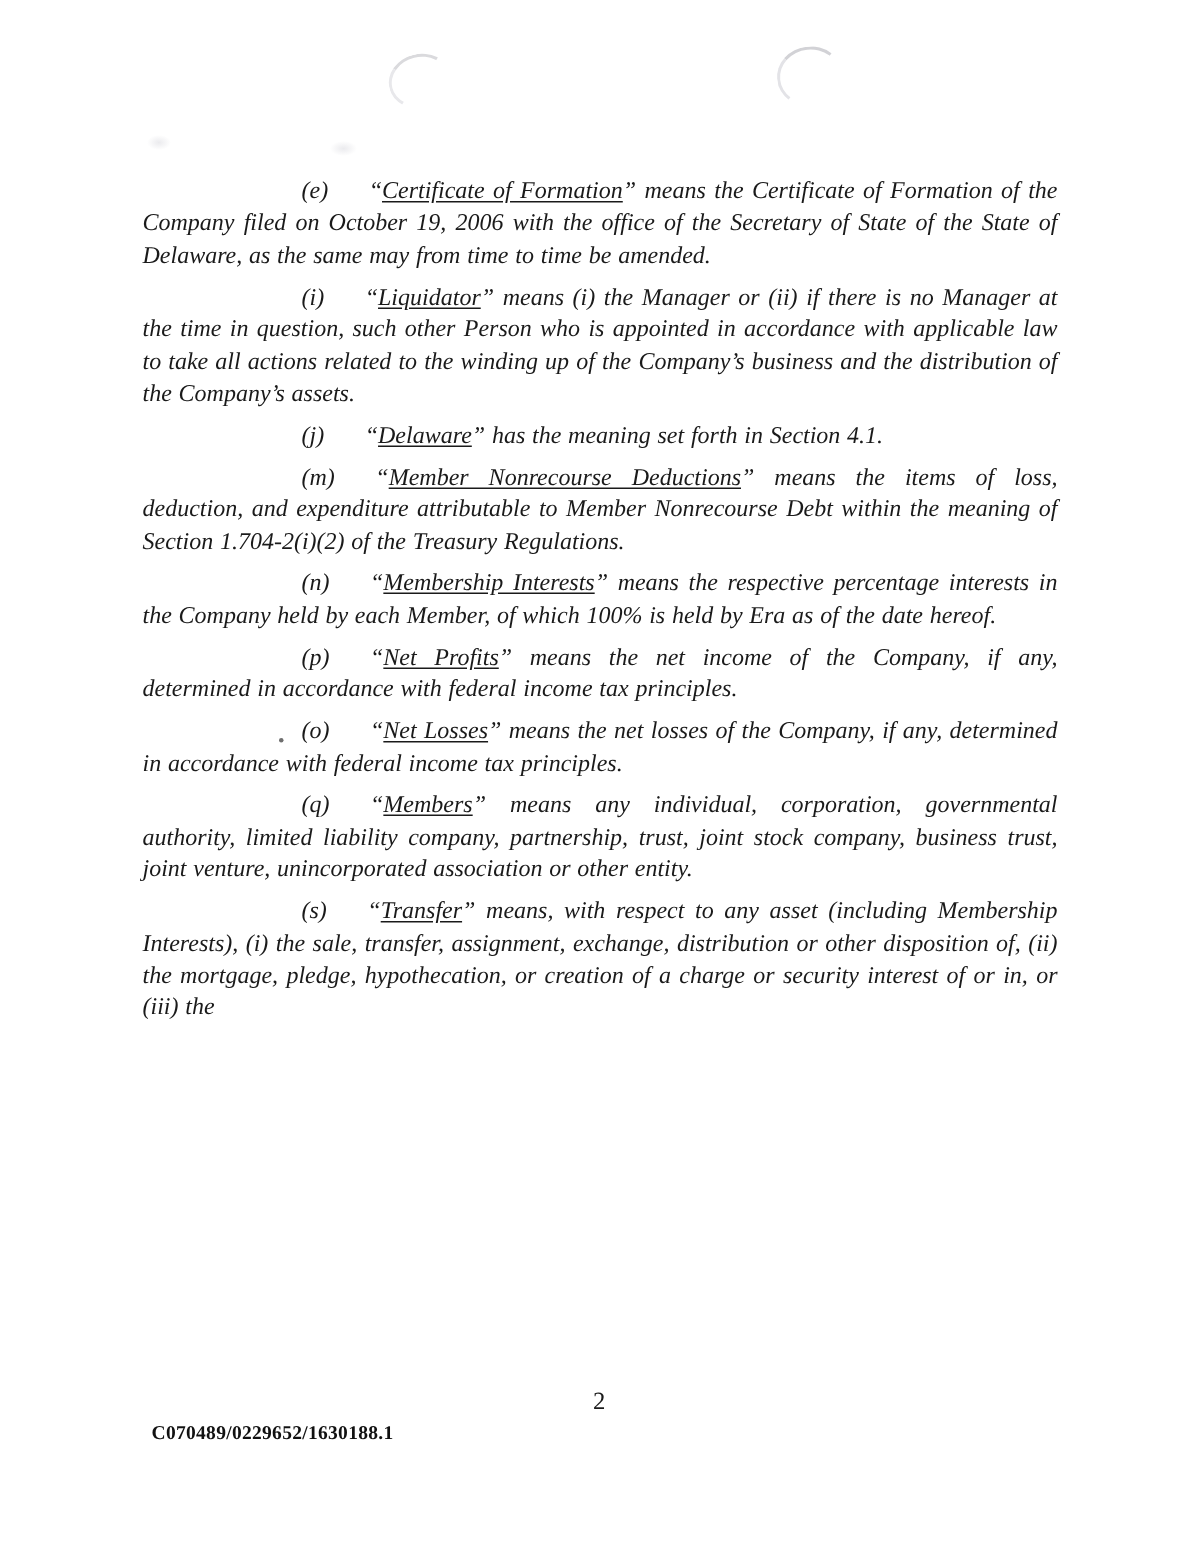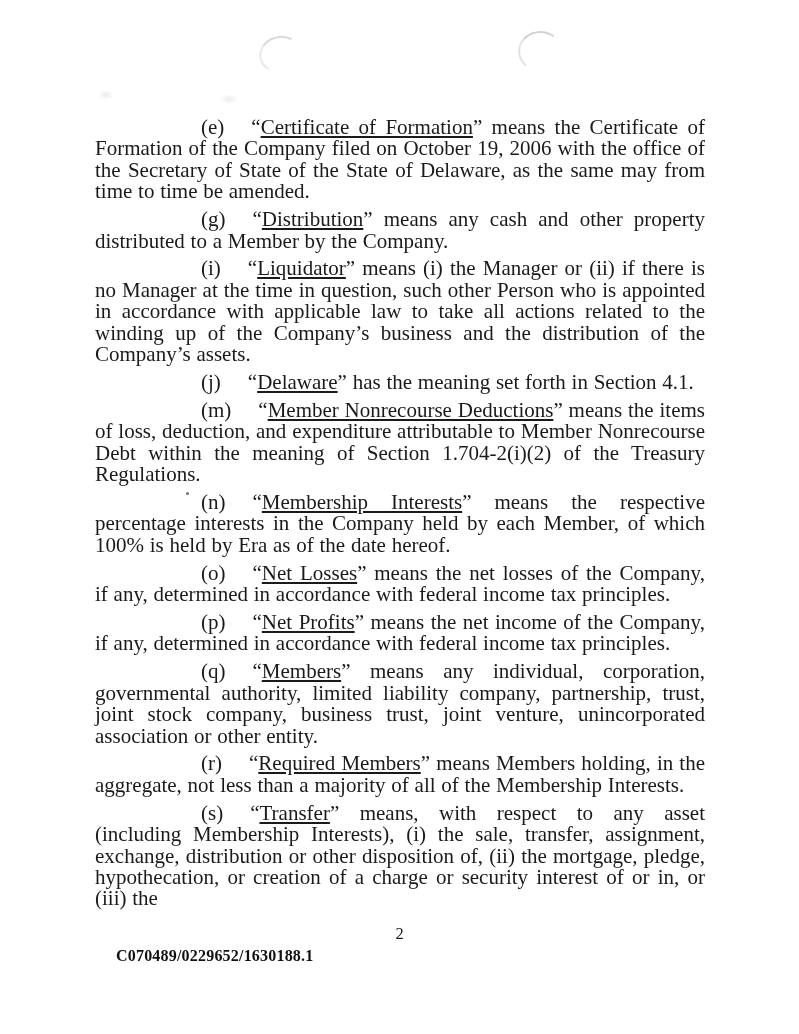--- a/index.html
+++ b/index.html
@@ -13,41 +13,42 @@
     overflow: hidden;
   }
   .content {
     position: absolute;
     left: 95px;
     top: 117px;
     width: 610px;
   }
   p.def {
     margin: 0 0 6.5px 0;
-    font-size: 21px;
+    font-size: 16px;
     line-height: 21.4px;
     text-align: justify;
     text-indent: 106px;
     word-spacing: 0.5px;
+    font-style: italic;
   }
   .plabel { }
   .tabgap { display: inline-block; width: 27px; }
   .term { text-decoration: underline; text-underline-offset: 2px; }
   .pageno {
     position: absolute;
     left: 0; right: 0;
     top: 924px;
     text-align: center;
     font-size: 16.5px;
   }
   .docref {
     position: absolute;
-    left: 116px;
+    left: 101px;
     top: 947px;
-    font-size: 16px;
+    font-size: 13px;
     font-weight: bold;
     letter-spacing: 0.2px;
     color: #111;
   }
   
   .arc {
     position: absolute;
     border: 2.5px solid transparent;
     border-radius: 50%;
   }
@@ -84,40 +85,38 @@
   <div class="arc arc-left"></div>
   <div class="arc arc-right"></div>
   <div class="smudge smudge-1"></div>
   <div class="smudge smudge-2"></div>
   <div class="dot-artifact"></div>
 
   <div class="content">
     <p class="def"><span class="plabel">(e)</span><span class="tabgap"></span><span class="q">“</span><span class="term">Certificate of Formation</span><span class="q">”</span><span class="dtext"> means the Certificate of Formation of the Company filed on October 19, 2006 with the office of the Secretary of State of the State of Delaware, as the same may from time to time be amended.</span></p>
 
 
-    <p class="def"><span class="plabel">(g)</span><span class="tabgap"></span><span class="q">“</span><span class="term">Distribution</span><span class="q">”</span><span class="dtext"> means any cash and other property distributed to a Member by the Company.</span></p>
 
 
     <p class="def"><span class="plabel">(i)</span><span class="tabgap"></span><span class="q">“</span><span class="term">Liquidator</span><span class="q">”</span><span class="dtext"> means (i) the Manager or (ii) if there is no Manager at the time in question, such other Person who is appointed in accordance with applicable law to take all actions related to the winding up of the Company’s business and the distribution of the Company’s assets.</span></p>
 
     <p class="def"><span class="plabel">(j)</span><span class="tabgap"></span><span class="q">“</span><span class="term">Delaware</span><span class="q">”</span><span class="dtext"> has the meaning set forth in Section 4.1.</span></p>
 
 
 
     <p class="def"><span class="plabel">(m)</span><span class="tabgap"></span><span class="q">“</span><span class="term">Member Nonrecourse Deductions</span><span class="q">”</span><span class="dtext"> means the items of loss, deduction, and expenditure attributable to Member Nonrecourse Debt within the meaning of Section 1.704-2(i)(2) of the Treasury Regulations.</span></p>
 
     <p class="def"><span class="plabel">(n)</span><span class="tabgap"></span><span class="q">“</span><span class="term">Membership Interests</span><span class="q">”</span><span class="dtext"> means the respective percentage interests in the Company held by each Member, of which 100% is held by Era as of the date hereof.</span></p>
 
+    <p class="def"><span class="plabel">(p)</span><span class="tabgap"></span><span class="q">“</span><span class="term">Net Profits</span><span class="q">”</span><span class="dtext"> means the net income of the Company, if any, determined in accordance with federal income tax principles.</span></p>
+
     <p class="def"><span class="plabel">(o)</span><span class="tabgap"></span><span class="q">“</span><span class="term">Net Losses</span><span class="q">”</span><span class="dtext"> means the net losses of the Company, if any, determined in accordance with federal income tax principles.</span></p>
-
-    <p class="def"><span class="plabel">(p)</span><span class="tabgap"></span><span class="q">“</span><span class="term">Net Profits</span><span class="q">”</span><span class="dtext"> means the net income of the Company, if any, determined in accordance with federal income tax principles.</span></p>
 
     <p class="def"><span class="plabel">(q)</span><span class="tabgap"></span><span class="q">“</span><span class="term">Members</span><span class="q">”</span><span class="dtext"> means any individual, corporation, governmental authority, limited liability company, partnership, trust, joint stock company, business trust, joint venture, unincorporated association or other entity.</span></p>
 
-    <p class="def"><span class="plabel">(r)</span><span class="tabgap"></span><span class="q">“</span><span class="term">Required Members</span><span class="q">”</span><span class="dtext"> means Members holding, in the aggregate, not less than a majority of all of the Membership Interests.</span></p>
 
     <p class="def"><span class="plabel">(s)</span><span class="tabgap"></span><span class="q">“</span><span class="term">Transfer</span><span class="q">”</span><span class="dtext"> means, with respect to any asset (including Membership Interests), (i) the sale, transfer, assignment, exchange, distribution or other disposition of, (ii) the mortgage, pledge, hypothecation, or creation of a charge or security interest of or in, or (iii) the</span></p>
   </div>
 
   <div class="pageno">2</div>
   <div class="docref">C070489/0229652/1630188.1</div>
 
 </div>
 
 </body></html>

